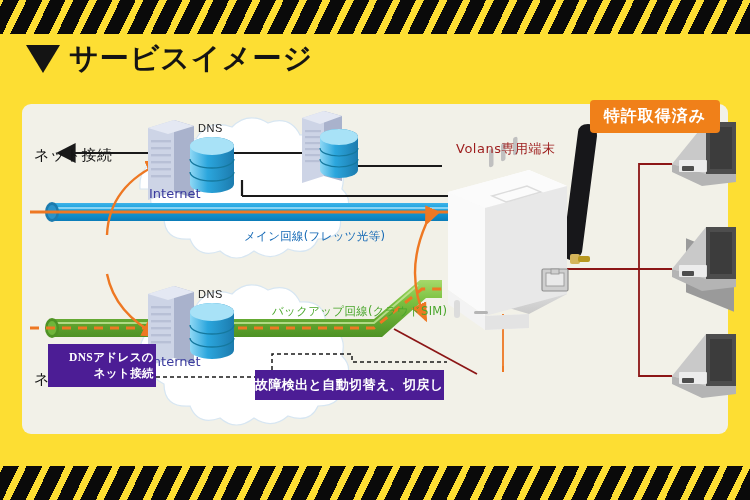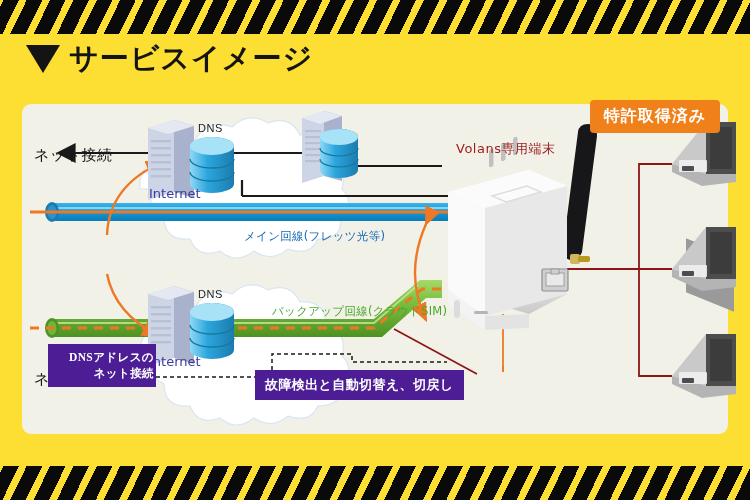--- a/index.html
+++ b/index.html
@@ -70,21 +70,21 @@
     position:absolute;background:#4c1d95;color:#fff;
     font-weight:bold;text-align:right;
     font-family:Liberation Serif, serif;
     letter-spacing:0.4px;
   }
   .callout.c-dns{
     left:26px;top:240px;width:104px;padding:6px 2px;
     font-size:11.5px;line-height:1.35;
   }
   .callout.c-fail{
-    left:233px;top:266px;padding:7px 10px;
+    left:233px;top:266px;padding:7px 0;
     font-size:13px;line-height:1.2;
   }
   .callout.c-bottom{
     left:328px;top:370px;width:306px;padding:6px 6px 8px;
     line-height:1.45;
   }
   .c-bottom .l1{font-size:8.5px;font-weight:normal;display:block;letter-spacing:0.1px;}
   .c-bottom .l2{font-size:12.5px;font-weight:bold;display:block;letter-spacing:0.2px;}
   svg{display:block;overflow:visible;}
 </style>

